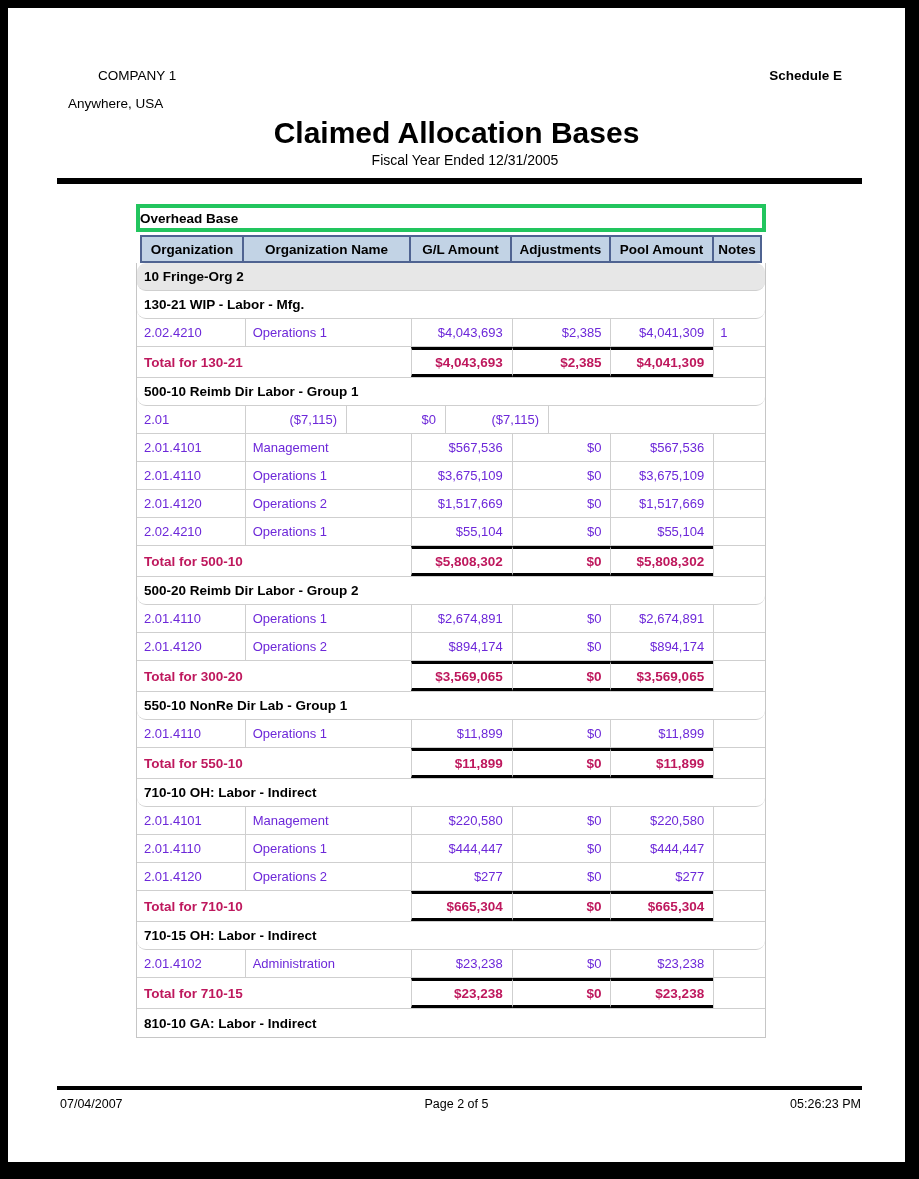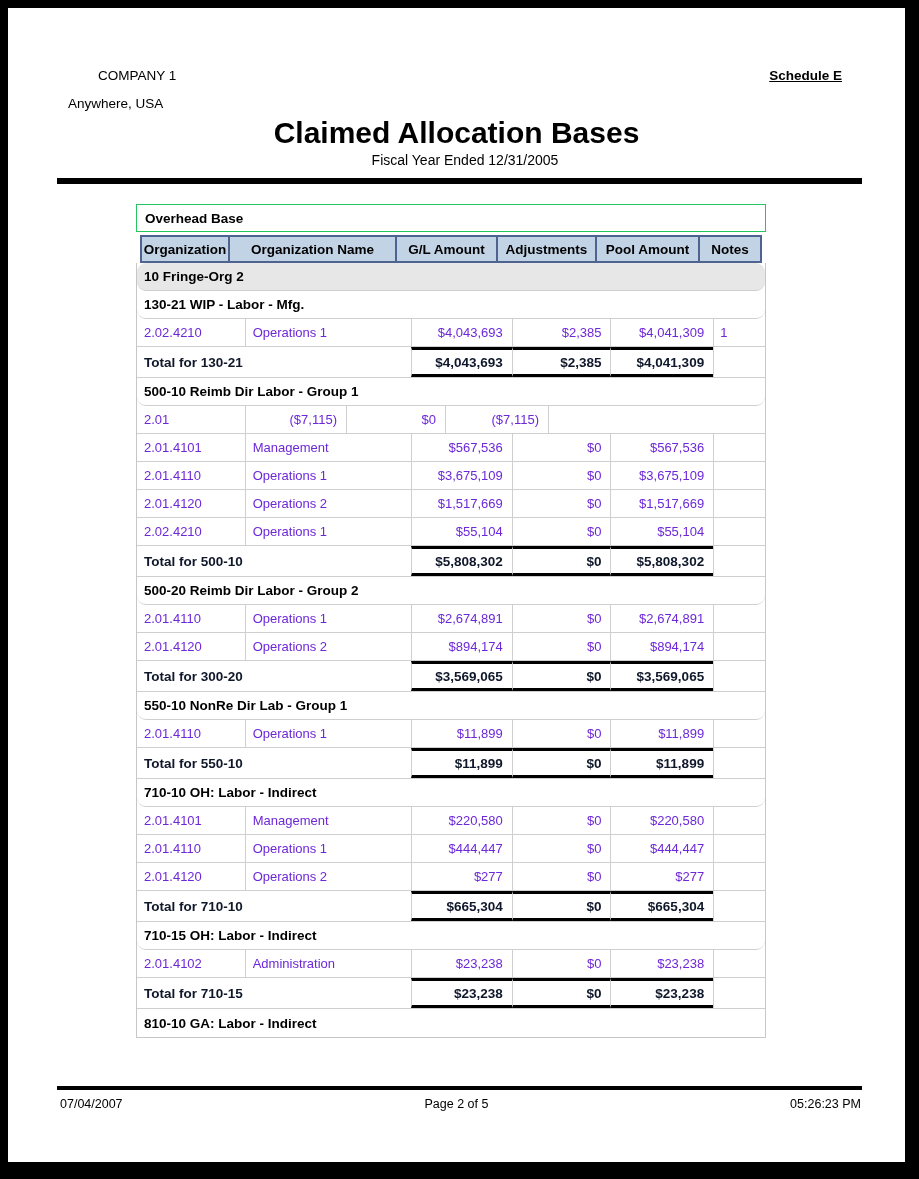--- a/index.html
+++ b/index.html
@@ -11,52 +11,52 @@
     color:#000;
   }
   .page {
     position:absolute; left:8px; top:8px;
     width:897px; height:1154px;
     background:#fff;
   }
   
   .company   { position:absolute; left:60px; top:60px;  font-size:13.5px; font-weight:normal;margin-left:30px; }
   .location  { position:absolute; left:60px; top:88px;  font-size:13.5px; font-weight:normal; }
-  .schedule  { position:absolute; right:63px; top:60px; font-size:13.5px; font-weight:bold;text-decoration:underline; }
+  .schedule  { position:absolute; right:63px; top:60px; font-size:13.5px; font-weight:bold; }
   .title     { position:absolute; left:0; top:108px; width:100%; text-align:center;
                font-size:30px; font-weight:bold; letter-spacing:0px; }
   .subtitle  { position:absolute; left:0; top:144px; width:100%; text-align:center; font-size:14px;padding-left:17px; }
   .rule-top    { position:absolute; left:49px; right:43px; top:170px; height:6px; background:#000; }
   .rule-bottom { position:absolute; left:49px; right:43px; top:1078px; height:4px; background:#000; }
   .footer-date { position:absolute; left:52px;  top:1089px; font-size:12.5px; }
   .footer-page { position:absolute; left:0; width:100%; text-align:center; top:1089px; font-size:12.5px; }
   .footer-time { position:absolute; right:44px; top:1089px; font-size:12.5px; }
 
   
   .report { position:absolute; left:128px; top:196px; width:630px; }
   * { box-sizing:border-box; }
 
   .section-box {
-    height:28px; border:1px solid #22c55e; background:#fff;
+    height:28px; border:4px solid #22c55e; background:#fff;
     font-size:13.5px; font-weight:bold;
-    display:flex; align-items:center; padding-left:8px;
+    display:flex; align-items:center; 
   }
   .colhead {
     margin:3px 4px 0 4px; height:28px;
     display:flex;
     border:2px solid #4F6391;
     background:#C2D3E5;
   }
   .hc {
     display:flex; align-items:center; justify-content:center;
     font-size:13.5px; font-weight:bold;
     border-right:2px solid #4F6391;
   }
   .hc:last-child { border-right:none; }
-  .hc-org  { width:88px; }
+  .hc-org  { width:102px; }
   .hc-name { width:167px; }
   .hc-gl   { width:101px; }
   .hc-adj  { width:99px;  }
   .hc-pool { width:103px; }
   .hc-notes{ flex:1; }
 
   .bands { border:1px solid #C6C6C6; border-top:none; }
 
   .band {
     height:28px; display:flex; align-items:center;
@@ -76,21 +76,21 @@
   .c-org   { width:108px; padding-left:7px; }
   .c-name  { width:167px; padding-left:7px; }
   .c-gl    { width:101px; justify-content:flex-end; padding-right:9px; }
   .c-adj   { width:99px;  justify-content:flex-end; padding-right:9px; }
   .c-pool  { width:103px; justify-content:flex-end; padding-right:9px; }
   .c-notes { width:52px;  padding-left:6px; }
 
   .total-row {
     display:flex; height:31px;
     border-bottom:1px solid #CFCFCF;
-    font-size:13.5px; font-weight:bold; color:#0f172a; background:#fff;
+    font-size:13.5px; font-weight:bold; color:#be185d; background:#fff;
   }
   .total-row .c-label { width:275px; display:flex; align-items:center; padding-left:7px; }
   .total-row .amt {
     border-top:3px solid #000; border-bottom:3px solid #000;
     border-left:1px solid #CFCFCF;
   }
   .total-row .c-notes { border-left:1px solid #CFCFCF; }
 </style>
 </head>
 <body>

